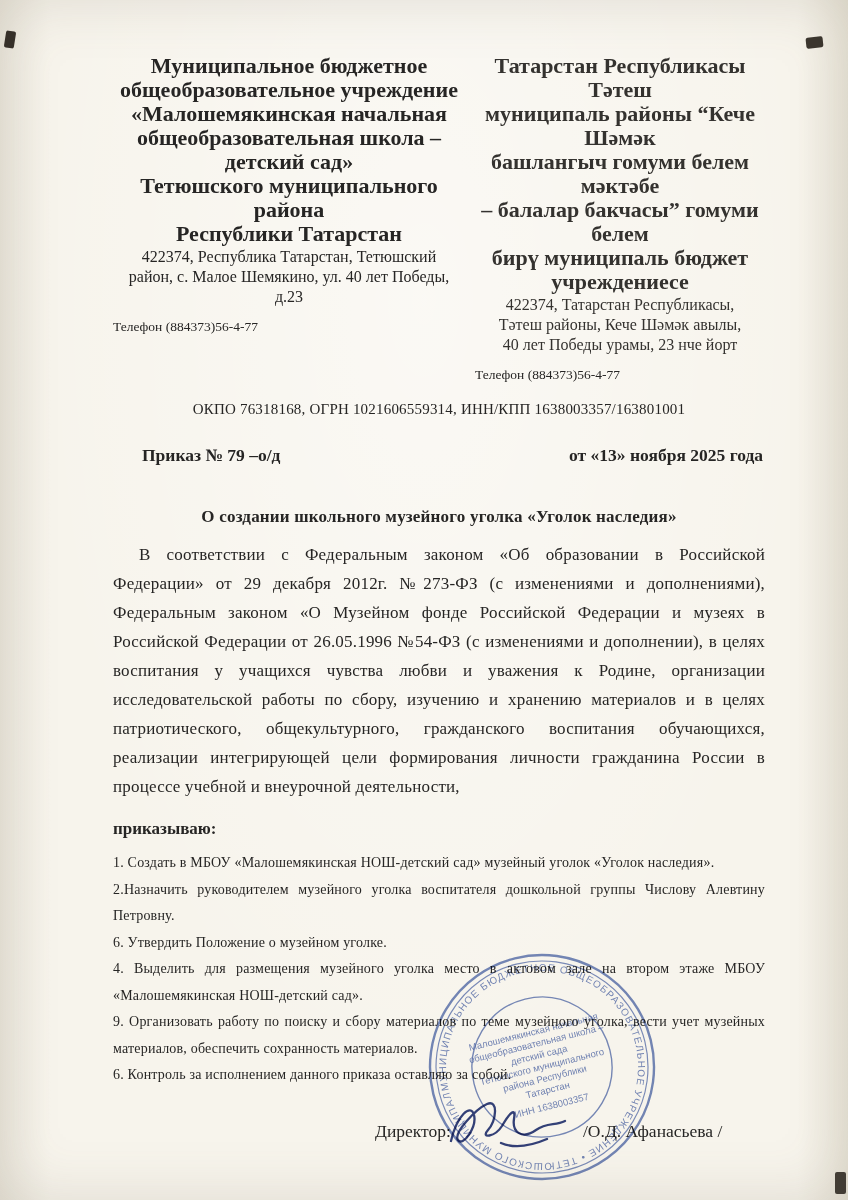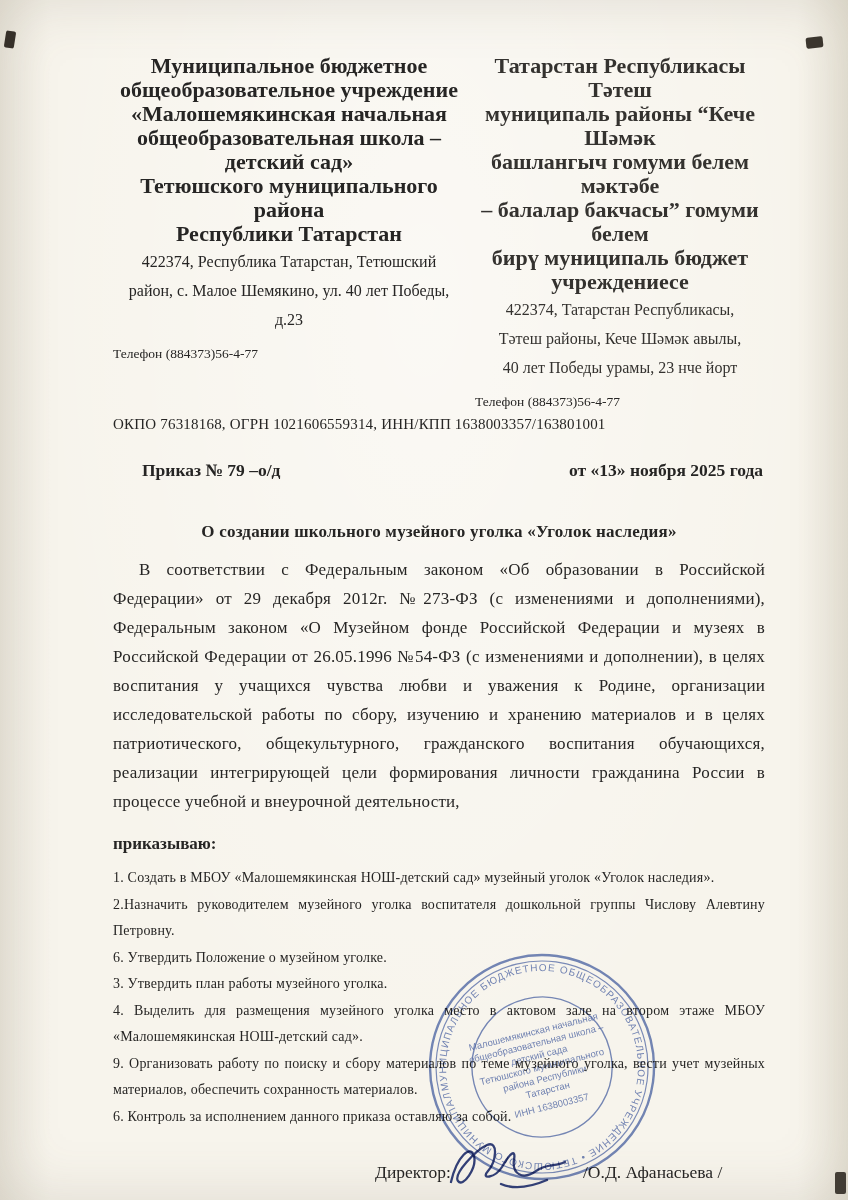--- a/index.html
+++ b/index.html
@@ -14,27 +14,27 @@
     box-shadow: inset 0 0 60px rgba(110,100,80,0.18);
     font-family:"Liberation Serif","DejaVu Serif",serif;
     color:#262524;
     overflow:hidden;
   }
   .content { position:absolute; left:113px; top:54px; width:652px; }
 
   
   .org-header { display:grid; grid-template-columns:352px 1fr; column-gap:10px; }
   .org-name { font-weight:bold; font-size:22px; line-height:24px; text-align:center; white-space:pre-line; }
-  .org-addr { font-size:16px; line-height:29px; text-align:center; white-space:pre-line; margin-top:1px; }
+  .org-addr { font-size:16px; line-height:20px; text-align:center; white-space:pre-line; margin-top:1px; }
   .org-phone { font-size:13.5px; text-align:left; margin-top:12px; }
   .org-col-right .org-name, .org-col-right .org-addr { color:#34322f; }
 
   .email-line { text-align:center; font-size:15px; margin-top:9px; }
   .email-link { text-decoration:underline; color:#2b2a33; cursor:pointer; }
-  .codes-line { font-size:15px; margin-top:6px; letter-spacing:0.2px; }
+  .codes-line { text-align:center; font-size:15px; margin-top:18px; letter-spacing:0.2px; }
 
   
   .order-head { display:flex; justify-content:space-between; margin-top:27px; font-weight:bold; font-size:17.5px; }
   .order-num { margin-left:29px; }
   .order-date { margin-right:2px; }
 
   .order-title { margin-top:41px; text-align:center; font-weight:bold; font-size:17px; letter-spacing:0.2px; }
 
   .intro { margin-top:13px; font-size:17px; line-height:29px; text-align:justify; text-indent:26px; letter-spacing:0.2px; }
 
@@ -108,21 +108,20 @@
     <div class="order-title">О создании школьного музейного уголка «Уголок наследия»</div>
 
     <p class="intro">В соответствии с Федеральным законом «Об образовании в Российской Федерации» от 29 декабря 2012г. №273-ФЗ (с изменениями и дополнениями), Федеральным законом «О Музейном фонде Российской Федерации и музеях в Российской Федерации от 26.05.1996 №54-ФЗ (с изменениями и дополнении), в целях воспитания у учащихся чувства любви и уважения к Родине, организации исследовательской работы по сбору, изучению и хранению материалов и в целях патриотического, общекультурного, гражданского воспитания обучающихся, реализации интегрирующей цели формирования личности гражданина России в процессе учебной и внеурочной деятельности,</p>
 
     <div class="directive">приказываю:</div>
 
     <div class="items">
       <p>1. Создать в МБОУ «Малошемякинская НОШ-детский сад» музейный уголок «Уголок наследия».</p>
       <p>2.Назначить руководителем музейного уголка воспитателя дошкольной группы Числову Алевтину Петровну.</p>
       <p>6. Утвердить Положение о музейном уголке.</p>
-      <p>3. Утвердить план работы музейного уголка.</p>
       <p>4. Выделить для размещения музейного уголка место в актовом зале на втором этаже МБОУ «Малошемякинская НОШ-детский сад».</p>
       <p>9. Организовать работу по поиску и сбору материалов по теме музейного уголка, вести учет музейных материалов, обеспечить сохранность материалов.</p>
       <p>6. Контроль за исполнением данного приказа оставляю за собой.</p>
     </div>
 
     <div class="sig-row">
       <span class="sig-label">Директор:</span>
       <svg class="sig-scribble" width="130" height="64" viewBox="0 0 130 64">
         <path d="M8,46 C14,20 28,8 31,20 C34,32 20,52 15,45 C10,38 33,14 44,9 C56,4 53,26 45,35 C37,44 52,42 59,31 C67,17 73,12 71,24 C69,37 79,45 93,35 C104,27 112,31 122,26 M58,48 C72,54 90,50 104,44" fill="none" stroke="#22306b" stroke-width="2.3" stroke-linecap="round" opacity="0.92"></path>
       </svg>

